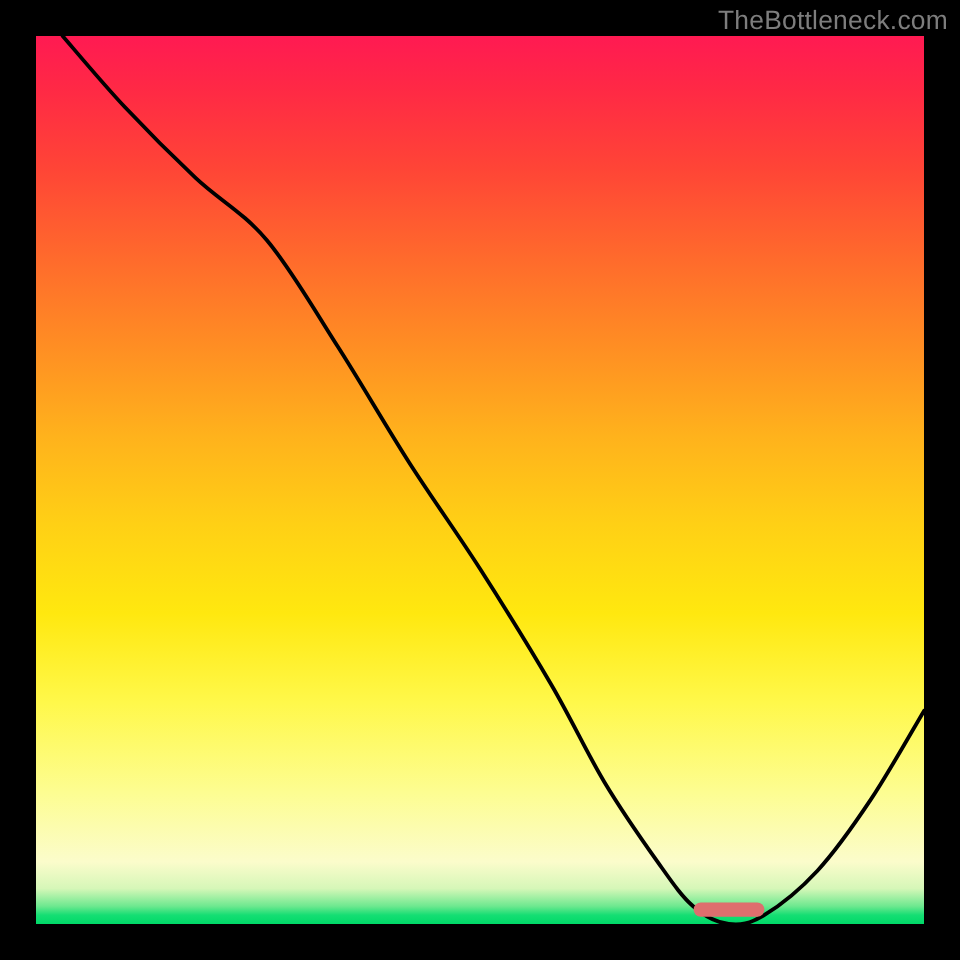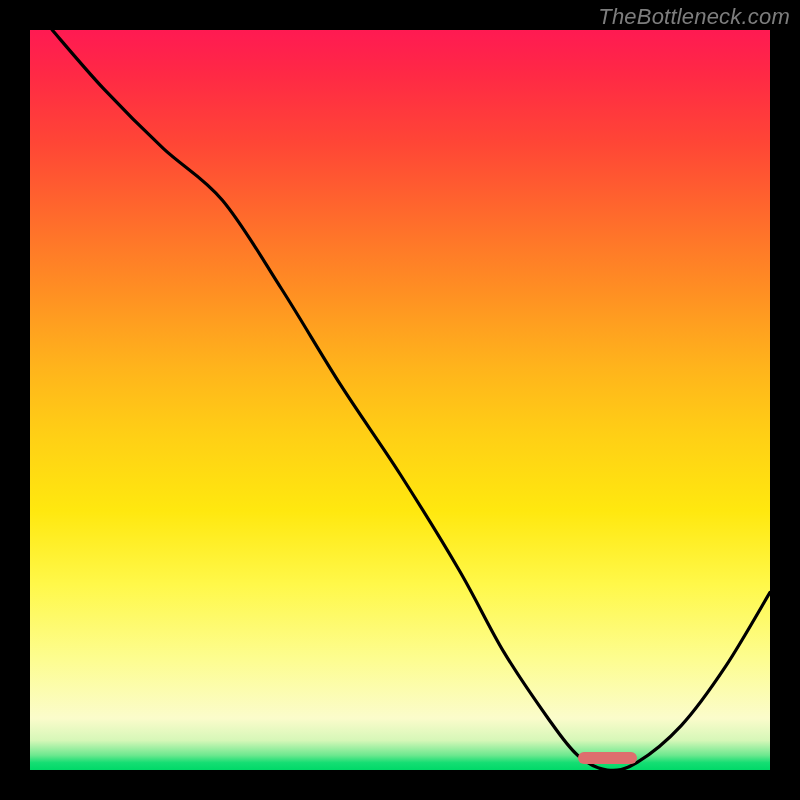--- a/index.html
+++ b/index.html
@@ -8,21 +8,20 @@
     width: 800px;
     height: 800px;
     background: #000;
     overflow: hidden;
     font-family: Arial, Helvetica, sans-serif;
   }
   .stage {
     position: relative;
     width: 800px;
     height: 623px;
-    font-style: italic;
   }
   .plot {
     position: absolute;
     left: 30px;
     top: 30px;
     width: 740px;
     height: 740px;
     
     background: linear-gradient(
       to bottom,

